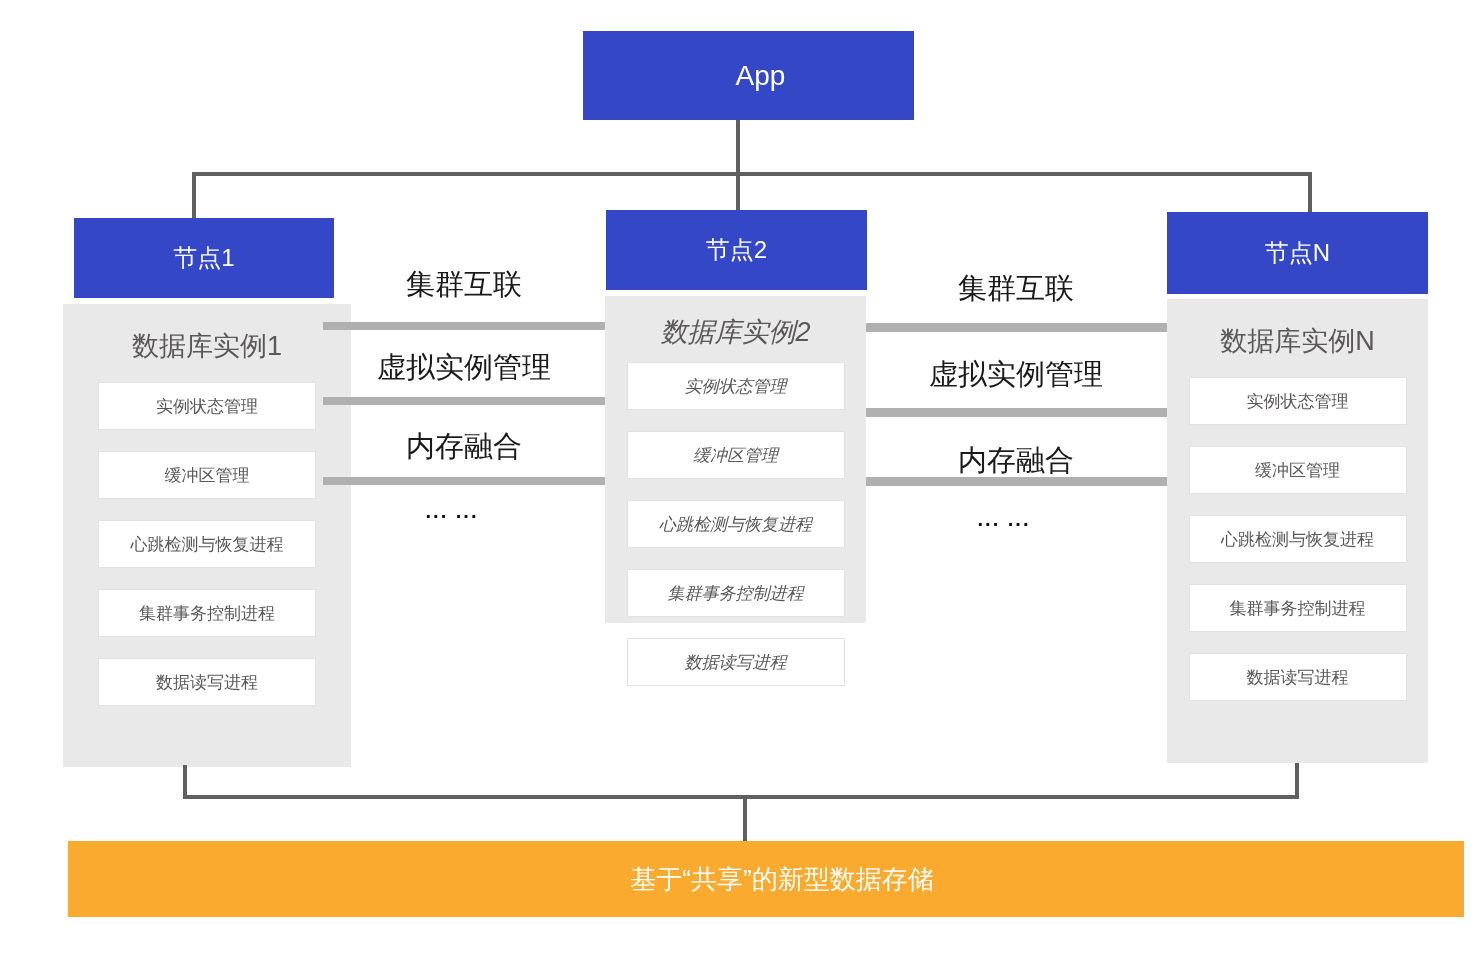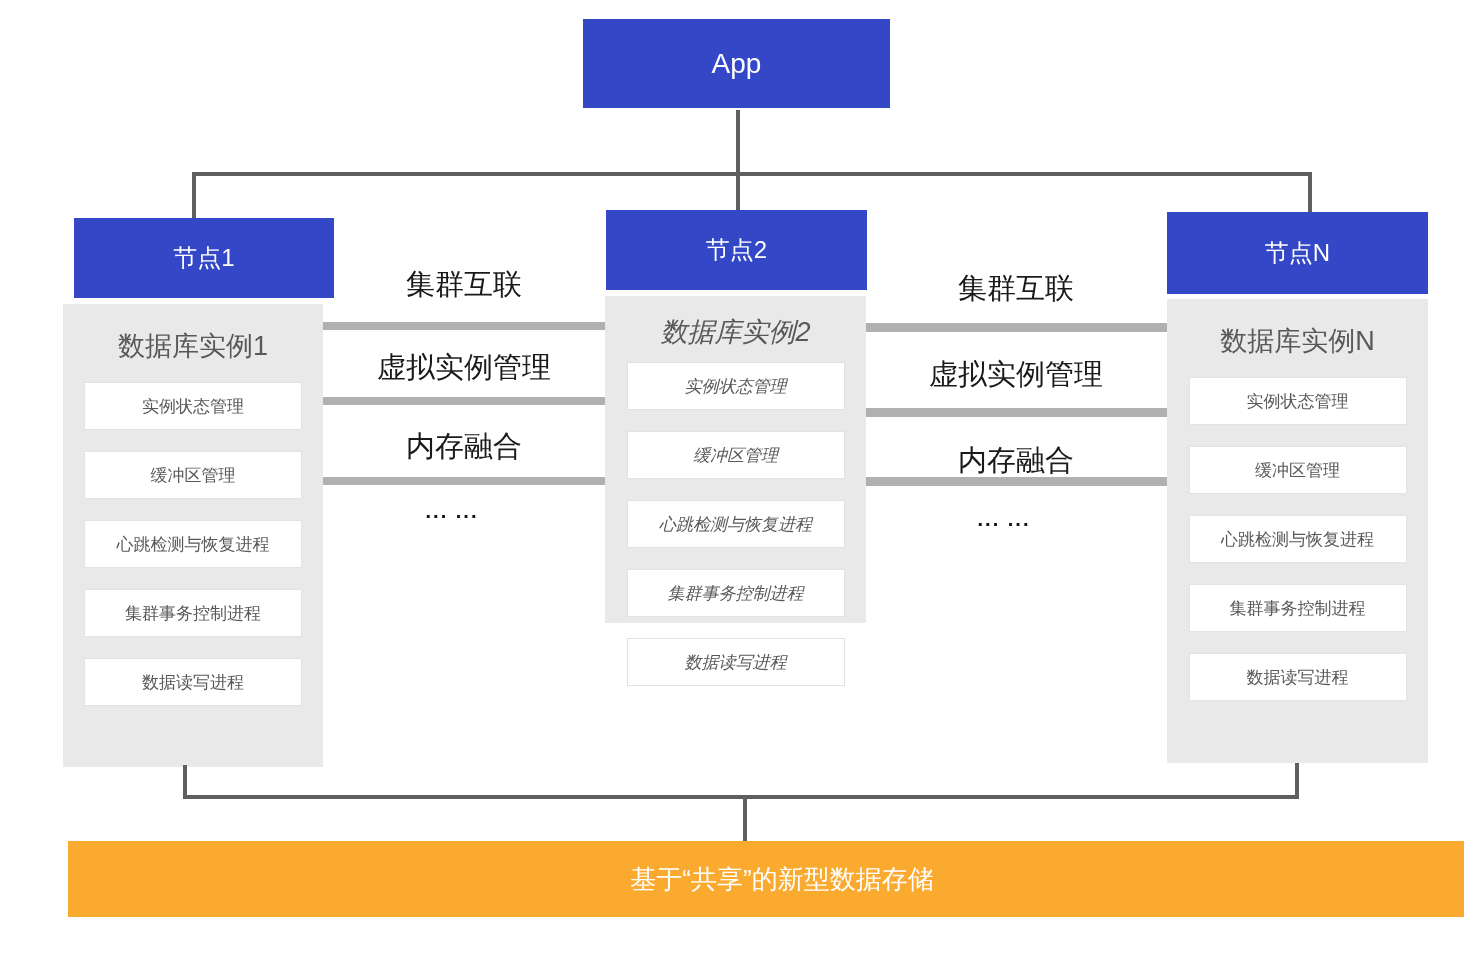--- a/index.html
+++ b/index.html
@@ -9,25 +9,25 @@
   }
   
   .line { position:absolute; background:#5f5f5f; }
   
   .bar { position:absolute; background:#b1b0b0; }
   
   .blue-box {
     position:absolute; background:#3347c7; color:#ffffff;
     display:flex; align-items:center; justify-content:center;
   }
-  .app-box { left:583px; top:19px; width:307px; height:89px; font-size:28px; }
+  .app-box { left:583px; top:31px; width:307px; height:89px; font-size:28px;padding-left:24px; }
   .node-header { height:80px; width:260px; font-size:24px; }
   
   .node-body {
-    position:absolute; width:260px; height:463px; background:#eae9e9;
+    position:absolute; width:288px; height:463px; background:#eae9e9;
     display:flex; flex-direction:column; align-items:center;
   }
   .instance-title {
     margin-top:18px; height:48px; display:flex; align-items:center; justify-content:center;
     font-size:27px; color:#595757; white-space:nowrap;
   }
   .items { margin-top:12px; display:flex; flex-direction:column; gap:21px; }
   .inner-box {
     width:218px; height:48px; background:#ffffff; border:1px solid #e3e2e2;
     box-sizing:border-box; display:flex; align-items:center; justify-content:center;

